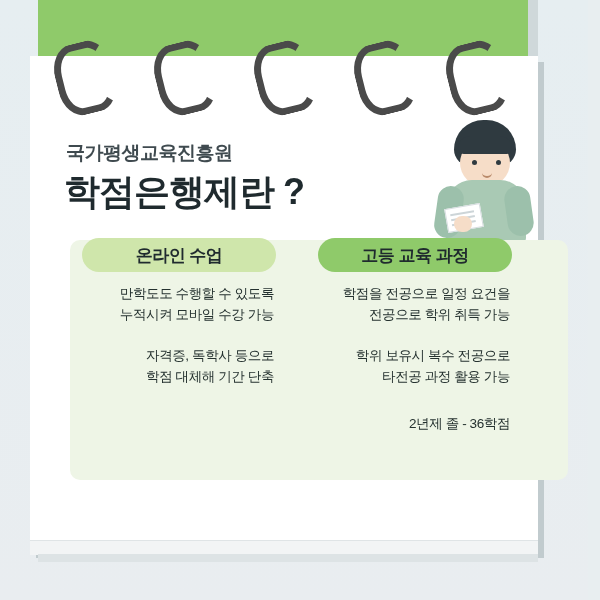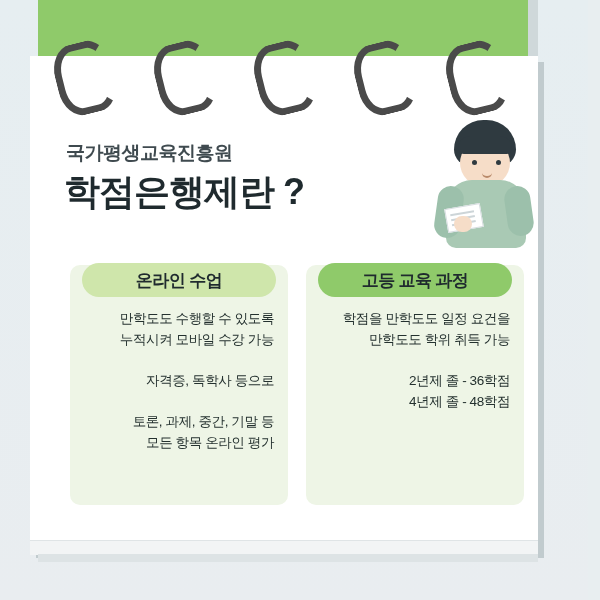--- a/index.html
+++ b/index.html
@@ -214,46 +214,47 @@
     position: absolute;
     left: 4px;
     width: 24px; height: 2px;
     background: #cdd5d8;
     display: block;
   }
 
   
   .card {
     position: absolute;
-    top: 265px;
+    top: 240px;
     width: 218px;
     height: 240px;
     background: #eef5e6;
     border-radius: 10px;
+    padding-left: 44px;
   }
   .card.left { left: 70px; }
   .card.right { left: 306px; }
 
   .card-head {
     position: absolute;
     left: 12px;
     top: -2px;
     width: 194px;
     height: 34px;
     border-radius: 18px;
     color: #1f2a2e;
     font-size: 17px;
     font-weight: bold;
     display: flex;
     align-items: center;
     justify-content: center;
     letter-spacing: -0.5px;
   }
   .card.left .card-head { background: #cfe6ab; }
-  .card.right .card-head { background: #8fca6a; font-family: Liberation Serif, serif; }
+  .card.right .card-head { background: #8fca6a; }
 
   .card-body {
     position: absolute;
     left: 0;
     top: 44px;
     width: 218px;
     padding: 0 14px;
     box-sizing: border-box;
   }
   .para {
@@ -316,35 +317,35 @@
 
   <div class="card left">
     <div class="card-head">온라인 수업</div>
     <div class="card-body">
       <p class="para">
         <span class="line">만학도도 수행할 수 있도록</span>
         <span class="line">누적시켜 모바일 수강 가능</span>
       </p>
       <p class="para">
         <span class="line">자격증, 독학사 등으로</span>
-      </p>
-      <p class="para">
-        <span class="line">토론, 과제, 중간, 기말 등</span>
-        <span class="line">모든 항목 온라인 평가</span>
+        <span class="line">학점 대체해 기간 단축</span>
       </p>
     </div>
   </div>
 
   <div class="card right">
     <div class="card-head">고등 교육 과정</div>
     <div class="card-body">
       <p class="para">
-        <span class="line">학점을 만학도도 일정 요건을</span>
-        <span class="line">만학도도 학위 취득 가능</span>
+        <span class="line">학점을 전공으로 일정 요건을</span>
+        <span class="line">전공으로 학위 취득 가능</span>
+      </p>
+      <p class="para gap-big">
+        <span class="line">학위 보유시 복수 전공으로</span>
+        <span class="line">타전공 과정 활용 가능</span>
       </p>
       <p class="para">
         <span class="line">2년제 졸 - 36학점</span>
-        <span class="line">4년제 졸 - 48학점</span>
       </p>
     </div>
   </div>
 
 </div>
 
 </body></html>

